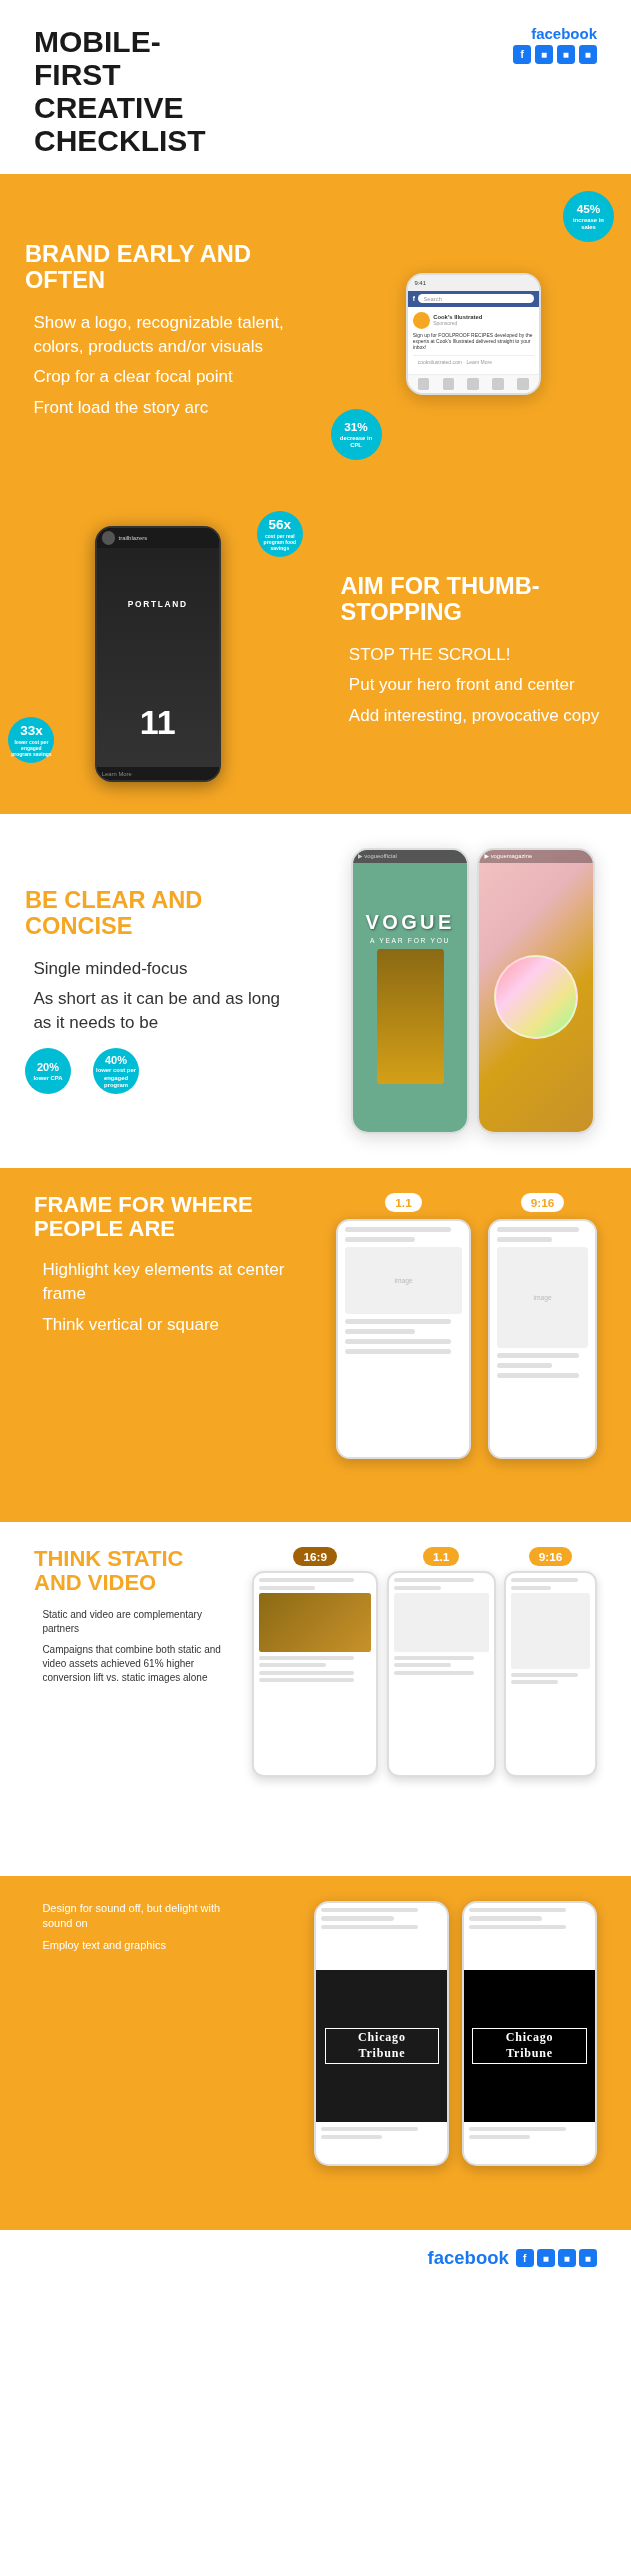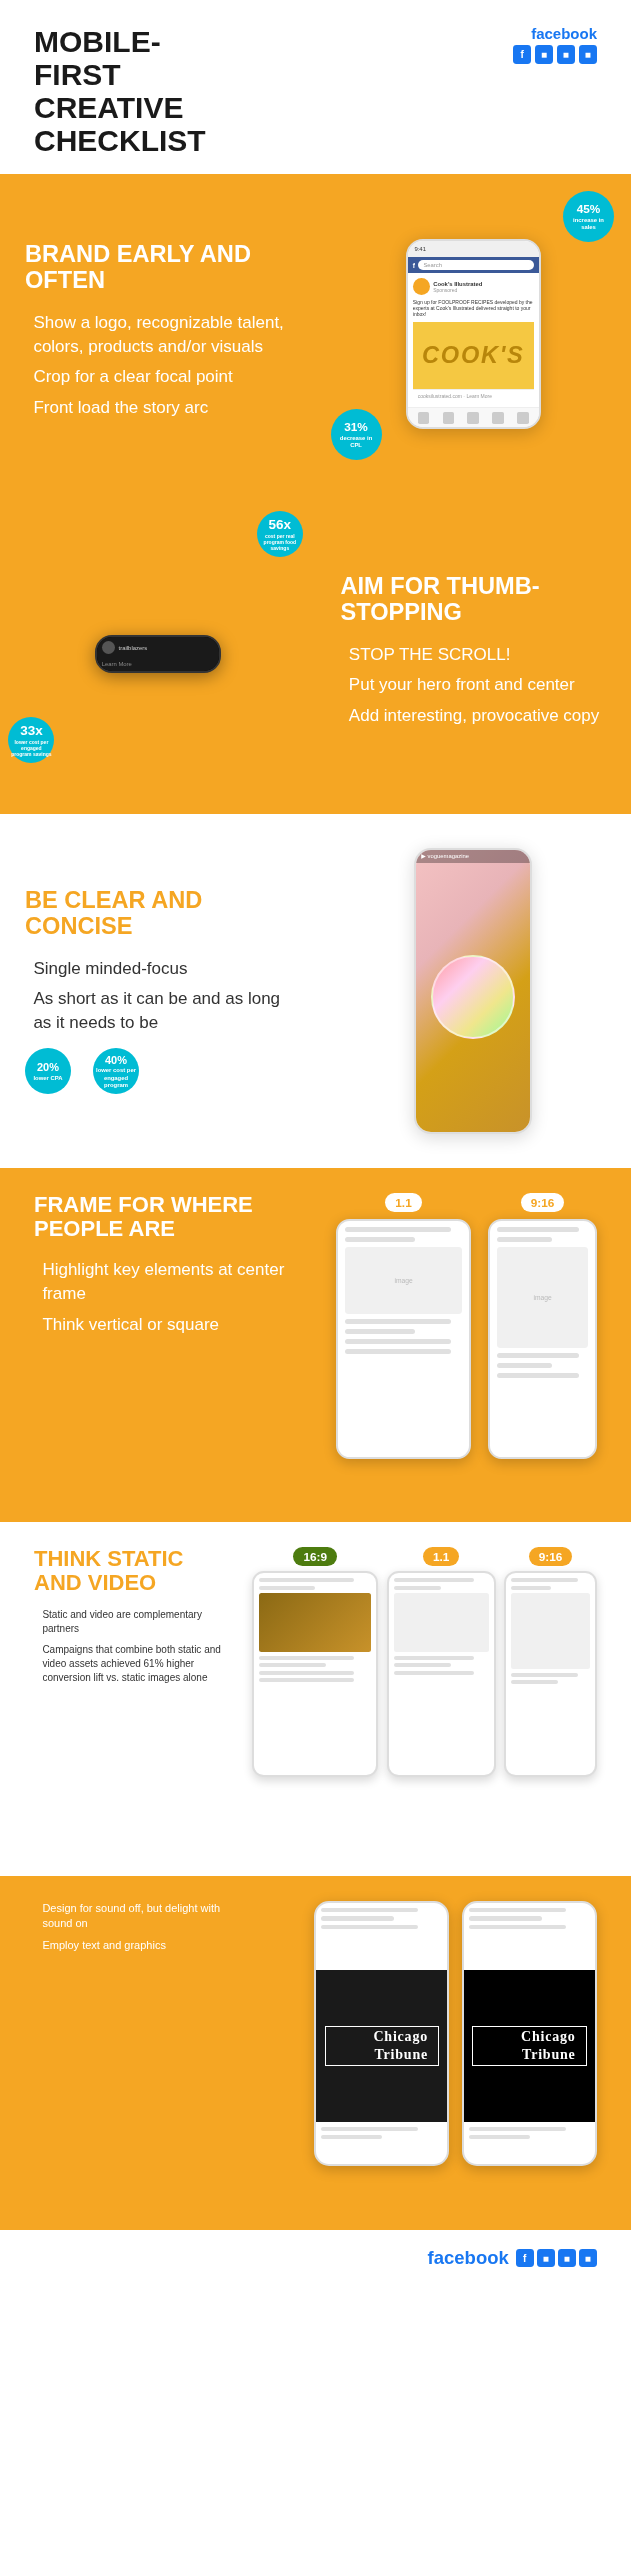--- a/index.html
+++ b/index.html
@@ -736,24 +736,24 @@
     .sound-dark-area {
       background: #1a1a1a;
       height: 152px;
       display: flex;
       align-items: center;
       justify-content: center;
       padding: 8.4px;
     }
     .chicago-tribune-text {
       color: #fff;
-      font-size: 14px;
+      font-size: 12px;
       font-weight: 900;
       font-family: Georgia, serif;
-      text-align: right;
+      text-align: center;
       line-height: 1.3;
       border: 1.7px solid #fff;
       padding: 1px 10px;
       letter-spacing: 0.8px;
     }
     .sound-bottom-area {
       padding: 5px;
       min-height: 42px;
       display: flex;
       flex-direction: column;
@@ -823,23 +823,20 @@
       </div>
       <div class="cooks-ad">
         <div class="cooks-ad-header">
           <div class="cooks-avatar"></div>
           <div>
             <div class="cooks-name">Cook's Illustrated</div>
             <div class="cooks-sub">Sponsored</div>
           </div>
         </div>
         <div class="cooks-body-text">Sign up for FOOLPROOF RECIPES developed by the experts at Cook's Illustrated delivered straight to your inbox!</div>
-        <div class="cooks-image">
-          <span class="cooks-brand-text">COOK'S</span>
-        </div>
         <div class="cooks-bottom">cooksilustrated.com · Learn More</div>
       </div>
       <div class="phone-nav">
         <div class="phone-nav-icon"></div>
         <div class="phone-nav-icon"></div>
         <div class="phone-nav-icon"></div>
         <div class="phone-nav-icon"></div>
         <div class="phone-nav-icon"></div>
       </div>
     </div>
@@ -856,20 +853,26 @@
 
     <div class="badge-56x">
       <span class="badge-big-num">56x</span>
       <span style="font-size:5px; text-align:center; padding:0 2.5px; line-height:1.2;">cost per real program food savings</span>
     </div>
 
     <div class="basketball-phone">
       <div class="bball-header">
         <div class="bball-avatar"></div>
         <span class="bball-name-text">trailblazers</span>
+      </div>
+      <div class="basketball-screen">
+        <div class="player-silhouette">
+          <span class="portland-text">PORTLAND</span>
+          <span class="player-number">11</span>
+        </div>
       </div>
       <div class="bball-footer">
         <span>Learn More</span>
       </div>
     </div>
 
     <div class="badge-33x">
       <span class="badge-big-num">33x</span>
       <span style="font-size:5px; text-align:center; padding:0 2.5px; line-height:1.2;">lower cost per engaged program savings</span>
     </div>
@@ -897,20 +900,32 @@
         <span>lower CPA</span>
       </div>
       <div class="small-badge">
         <span class="pct">40%</span>
         <span>lower cost per engaged program</span>
       </div>
     </div>
   </div>
   <div class="section-clear-right">
 
+    <div class="vogue-phone">
+      <div class="vogue-screen">
+        <div class="vogue-header-bar">
+          <span>▶ vogueofficial</span>
+        </div>
+        <div class="vogue-content">
+          <div class="vogue-logo">VOGUE</div>
+          <div class="vogue-sub">A YEAR FOR YOU</div>
+          <div class="vogue-model"></div>
+        </div>
+      </div>
+    </div>
 
     <div class="flowers-phone">
       <div class="flowers-screen">
         <div class="flowers-header-bar">
           <span>▶ voguemagazine</span>
         </div>
         <div class="flowers-content">
           <div class="flower-circle"></div>
         </div>
       </div>
@@ -970,21 +985,21 @@
     <div class="section-static-text">
       <div class="section-title">THINK STATIC AND VIDEO</div>
       <div class="section-body">
         <p class="bullet" style="color:#333;">Static and video are complementary partners</p>
         <p class="bullet" style="color:#333;">Campaigns that combine both static and video assets achieved 61% higher conversion lift vs. static images alone</p>
       </div>
     </div>
     <div class="section-static-phones">
       <div class="static-ratios-row">
         <div class="static-phone-container">
-          <div class="ratio-label" style="color:#fff; background:#4d7c0f;">16:9</div>
+          <div class="ratio-label" style="color:#fff; background:#a16207;">16:9</div>
           <div class="static-phone-wide">
             <div class="static-screen">
               <div class="static-line"></div>
               <div class="static-line" style="width:50%;"></div>
               <div class="static-img"></div>
               <div class="static-line"></div>
               <div class="static-line" style="width:60%;"></div>
               <div class="static-line"></div>
               <div class="static-line"></div>
             </div>

